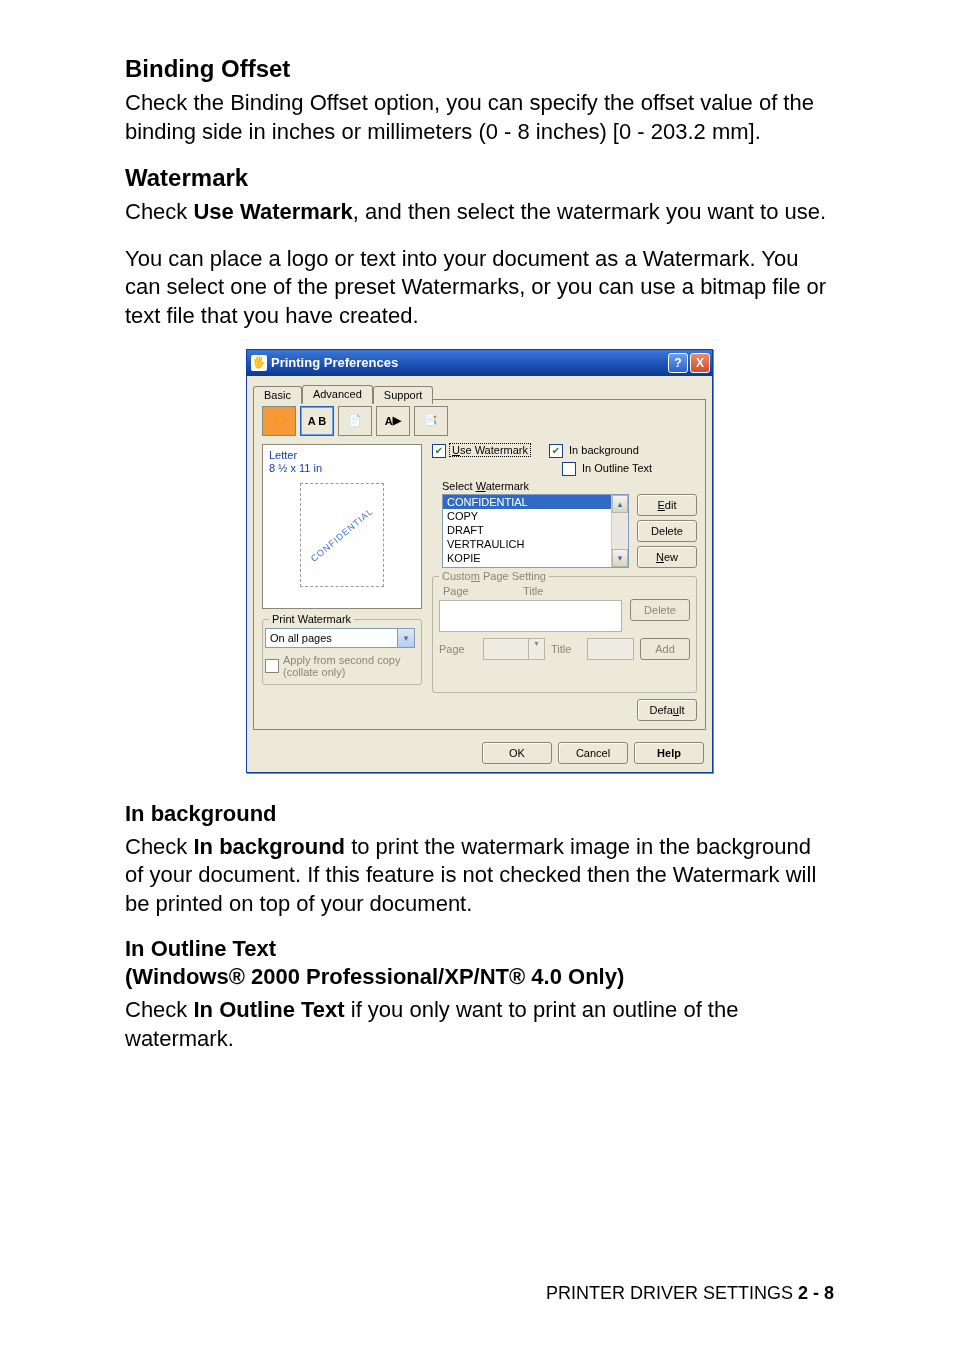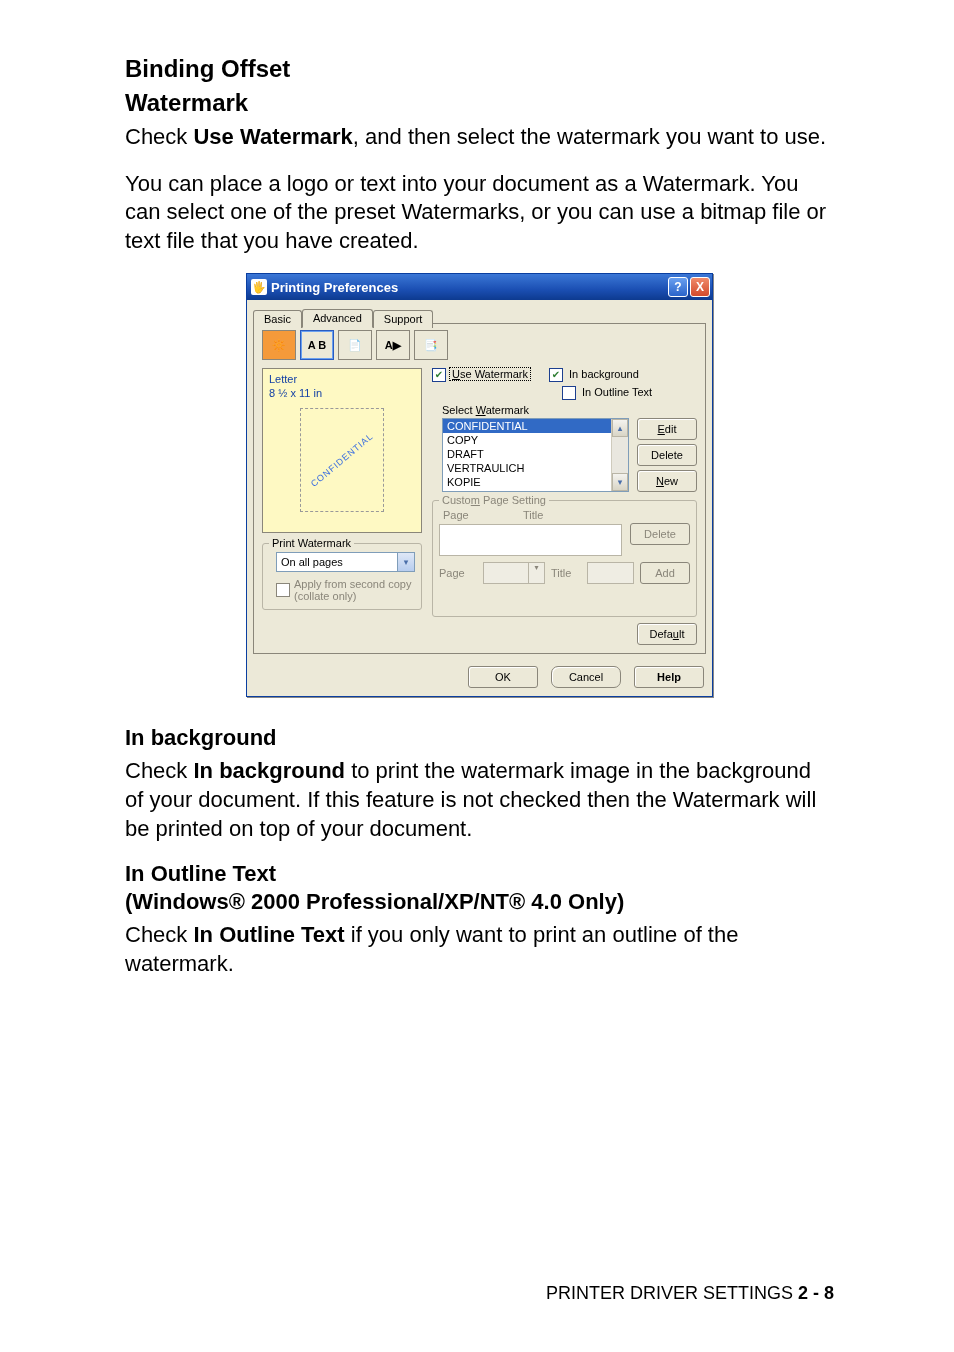--- a/index.html
+++ b/index.html
@@ -137,21 +137,21 @@
   .sub-area {
     display: flex;
     gap: 10px;
   }
   .left-col {
     width: 160px;
     display: flex; flex-direction: column;
   }
   .preview-box {
     border: 1px solid #8a867a;
-    background: #fef9c3;
+    background: #ffffff;
     padding: 4px 6px;
     height: 165px;
     box-sizing: border-box;
   }
   .preview-box .paper-label {
     color: #1441a5;
     font-size: 11px;
     line-height: 1.2;
   }
   .preview-box .sheet {
@@ -164,21 +164,21 @@
     position: absolute;
     left: 50%; top: 50%;
     transform: translate(-50%, -50%) rotate(-40deg);
     color: #3a6ee0;
     font-size: 9px;
     letter-spacing: 1px;
   }
   .group-box {
     border: 1px solid #b9b5a6;
     border-radius: 3px;
-    padding: 8px 6px 6px 13px;
+    padding: 8px 6px 6px 2px;
     margin-top: 10px;
     position: relative;
   }
   .group-title {
     position: absolute;
     top: -7px; left: 6px;
     background: #ece9d8;
     padding: 0 3px;
     font-size: 11px;
     color: #000;
@@ -316,31 +316,32 @@
   .spin .num { flex:1; }
   .spin .spb { width: 15px; border-left: 1px solid #b9b5a6; background: #efede3; color:#8a867a; text-align:center; font-size:8px; }
   .txtbox {
     flex: 1;
     height: 20px;
     border: 1px solid #b9b5a6;
     background: #efede3;
   }
 
   .bottom-btns {
-    display: flex; justify-content: flex-end; gap: 13px;
+    display: flex; justify-content: flex-end; gap: 6px;
     padding: 6px 8px 8px 0;
   }
 
 </style>
 </head>
 <body>
 
 <div class="page">
 
   <div class="h-section">Binding Offset</div>
+  <p class="body">Check the Binding Offset option, you can specify the offset value of the binding side in inches or millimeters (0 - 8 inches) [0 - 203.2 mm].</p>
 
   <div class="h-section">Watermark</div>
   <p class="body">
     <span>Check </span><span class="bold">Use Watermark</span><span>, and then select the watermark you want to use.</span>
   </p>
   <p class="body">You can place a logo or text into your document as a Watermark. You can select one of the preset Watermarks, or you can use a bitmap file or text file that you have created.</p>
 
   <div class="dialog-wrap">
     <div class="dialog">
       <div class="titlebar">
@@ -465,21 +466,21 @@
               <div class="btn">
                 <span>Defa</span><span style="text-decoration:underline;">u</span><span>lt</span>
               </div>
             </div>
           </div>
         </div>
       </div>
 
       <div class="bottom-btns">
         <div class="btn" style="min-width:70px;">OK</div>
-        <div class="btn" style="min-width:70px;border-radius:7px;">Cancel</div>
+        <div class="btn" style="min-width:70px;">Cancel</div>
         <div class="btn" style="min-width:70px;font-weight:bold;">Help</div>
       </div>
     </div>
   </div>
 
   <div class="h-section" style="font-size:22px;">In background</div>
   <p class="body">
     <span>Check </span><span class="bold">In background</span><span> to print the watermark image in the background of your document. If this feature is not checked then the Watermark will be printed on top of your document.</span>
   </p>
 

